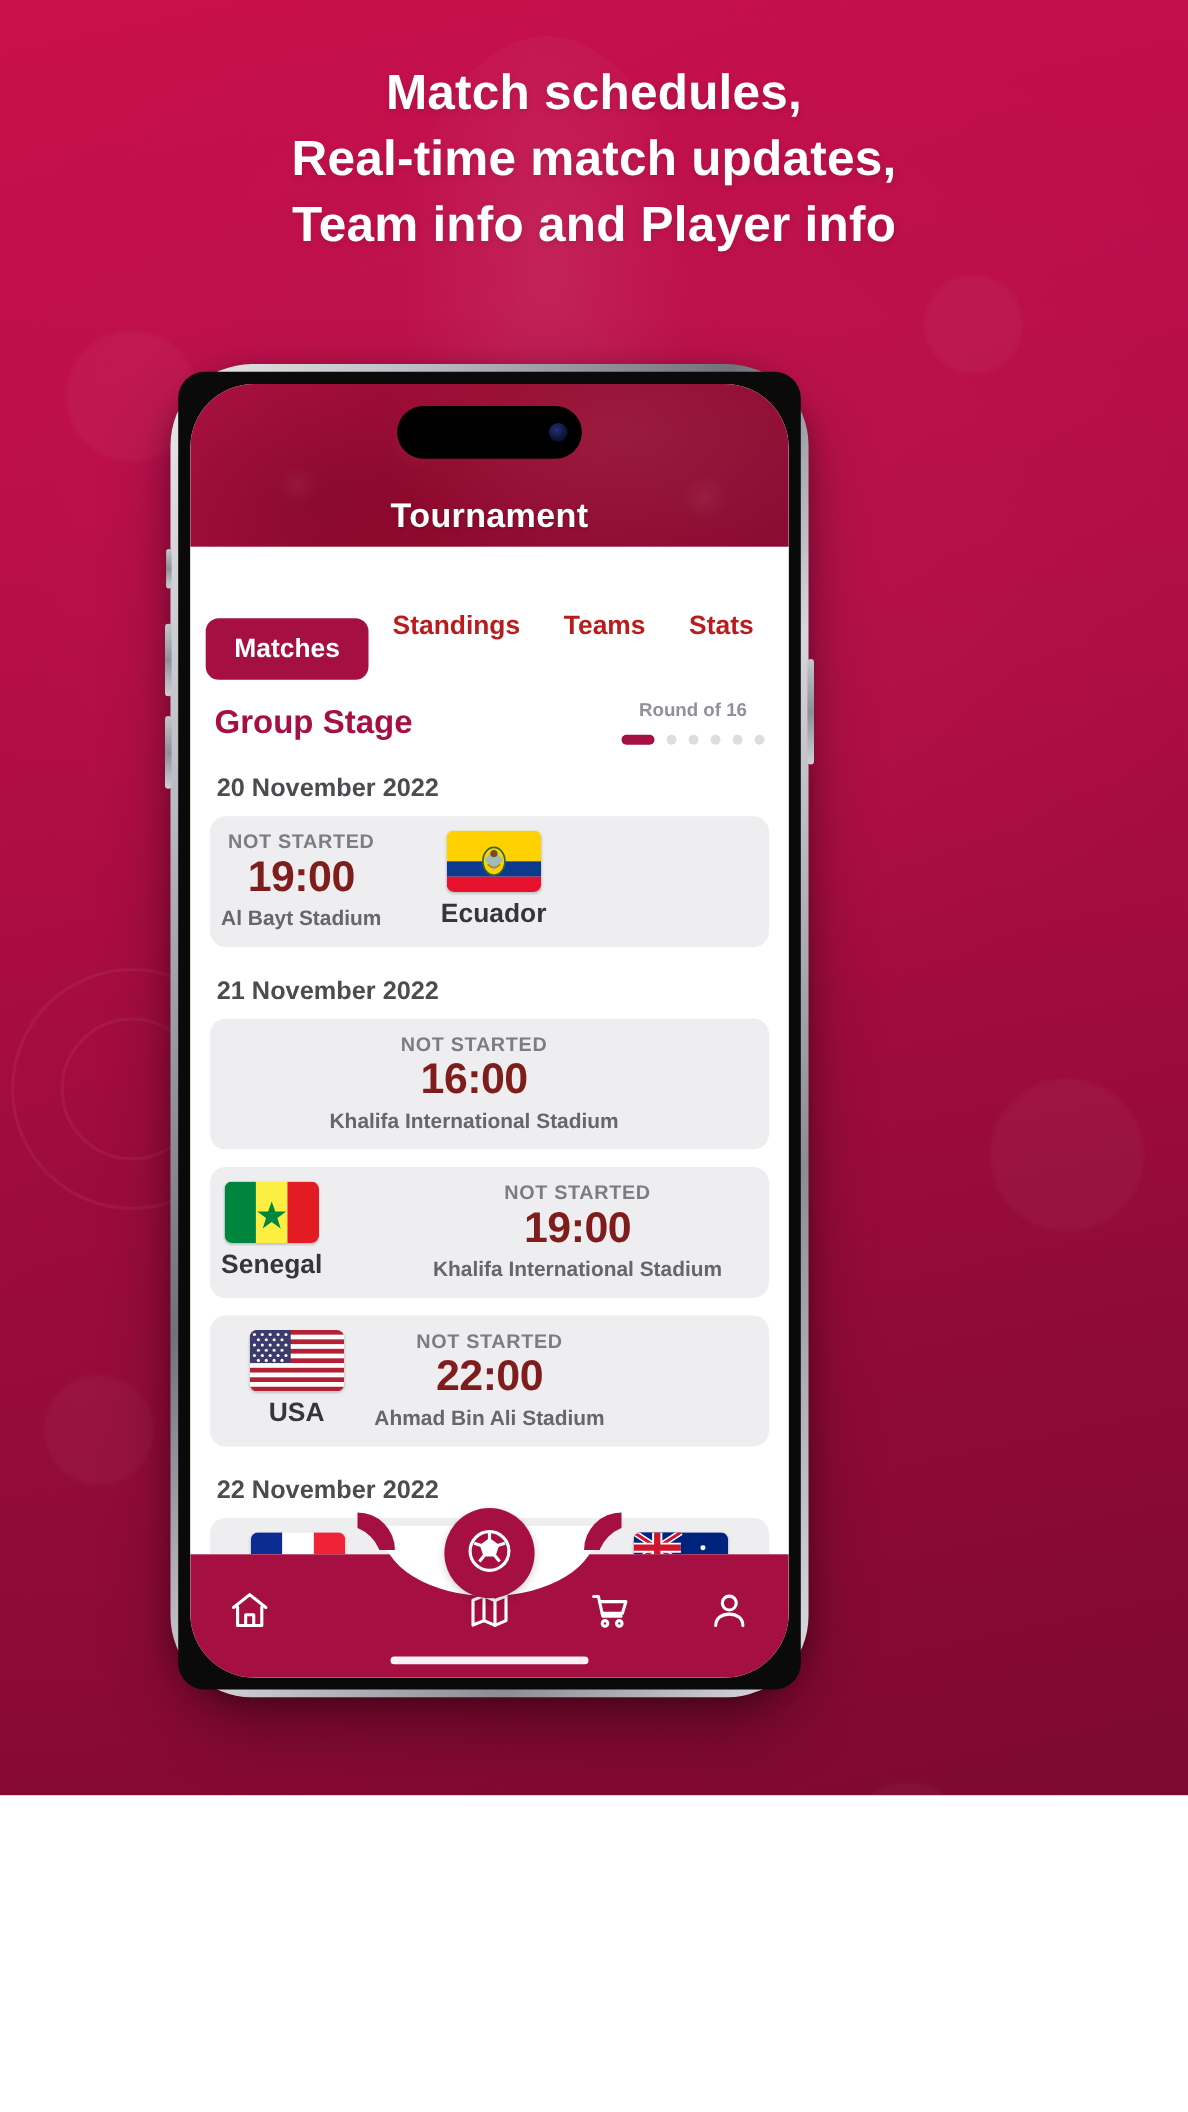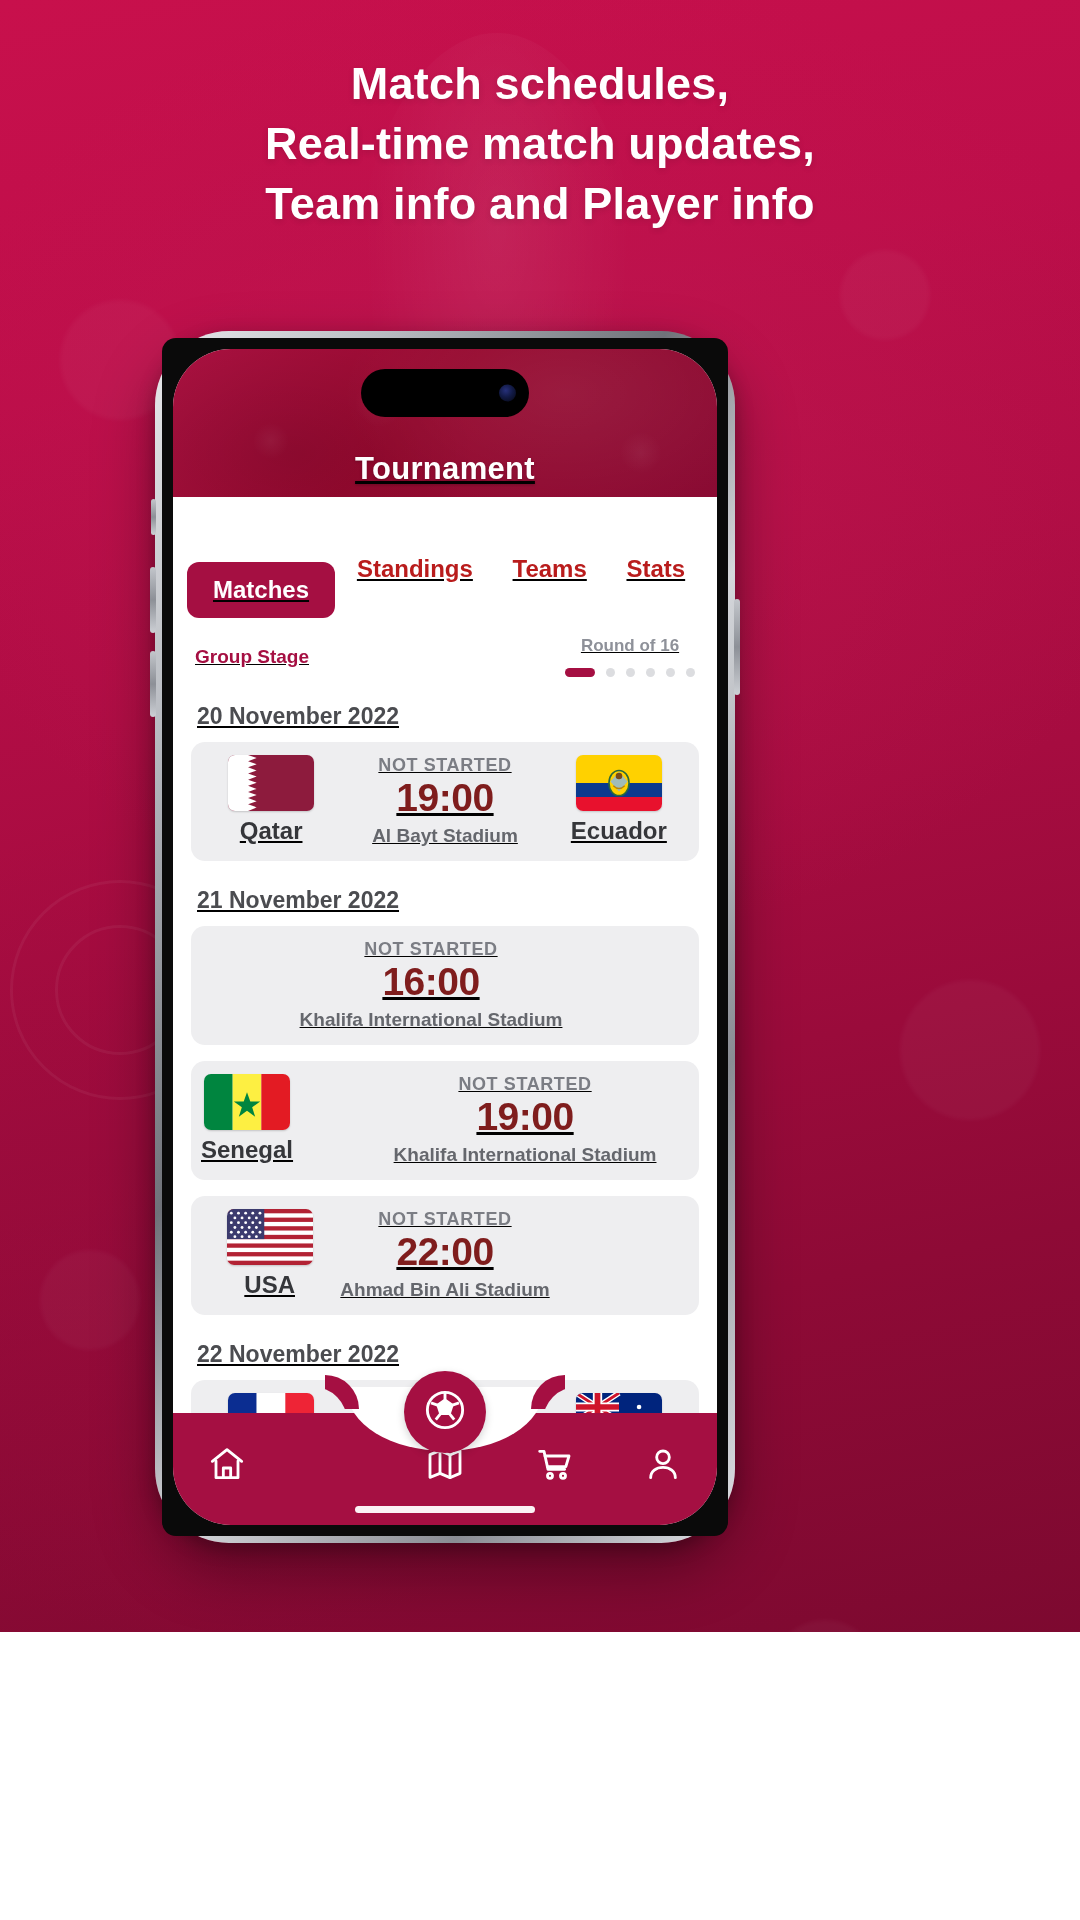--- a/index.html
+++ b/index.html
@@ -61,24 +61,23 @@
     width: 580px; height: 1212px;
     border-radius: 74px;
     background: linear-gradient(120deg, #e9eaec 0%, #b9bcc2 18%, #6f7279 40%, #d5d7db 56%, #8a8d94 78%, #dfe1e5 100%);
     padding: 7px;
     box-shadow: 0 26px 60px rgba(0,0,0,0.35), 0 6px 18px rgba(0,0,0,0.25);
     z-index: 10;
   }
   #phone-inner {
     position: relative;
     width: 100%; height: 100%;
-    border-radius: 14px;
+    border-radius: 24px;
     background: #0a0a0a;
     padding: 11px;
-    text-decoration: underline;
   }
   #screen {
     position: relative;
     width: 100%; height: 100%;
     border-radius: 58px;
     overflow: hidden;
     background: #ffffff;
     display: flex;
     flex-direction: column;
   }
@@ -175,21 +174,21 @@
   #stage-row {
     flex: 0 0 auto;
     position: relative;
     display: flex;
     align-items: center;
     justify-content: space-between;
     padding: 4px 22px 0 22px;
     background: #fff;
   }
   #stage-left {
-    font-size: 19px;
+    font-size: 30px;
     font-weight: bold;
     color: #a50f42;
   }
   #stage-right-wrap { text-align: center; }
   #stage-right {
     font-size: 17px;
     font-weight: bold;
     color: #8e9199;
   }
   #dots {
@@ -416,29 +415,20 @@
               <span class="dot"></span>
             </div>
           </div>
         </div>
 
         <div id="list">
 
           <div class="date-label">20 November 2022</div>
 
           <div class="match-card">
-            <div class="team">
-              <span class="flag">
-                <svg viewBox="0 0 60 40" preserveAspectRatio="none">
-                  <rect width="60" height="40" fill="#8d1b3d"></rect>
-                  <path d="M0,0 H14 L20,2.2 L14,4.4 L20,6.6 L14,8.8 L20,11 L14,13.2 L20,15.4 L14,17.6 L20,19.8 L14,22 L20,24.2 L14,26.4 L20,28.6 L14,30.8 L20,33 L14,35.2 L20,37.4 L14,40 H0 Z" fill="#ffffff"></path>
-                </svg>
-              </span>
-              <span class="team-name">Qatar</span>
-            </div>
             <div class="center">
               <span class="status">NOT STARTED</span>
               <span class="kickoff">19:00</span>
               <span class="venue">Al Bayt Stadium</span>
             </div>
             <div class="team">
               <span class="flag">
                 <svg viewBox="0 0 60 40" preserveAspectRatio="none">
                   <rect width="60" height="20" fill="#ffd100"></rect>
                   <rect y="20" width="60" height="10" fill="#0b3a8f"></rect>

